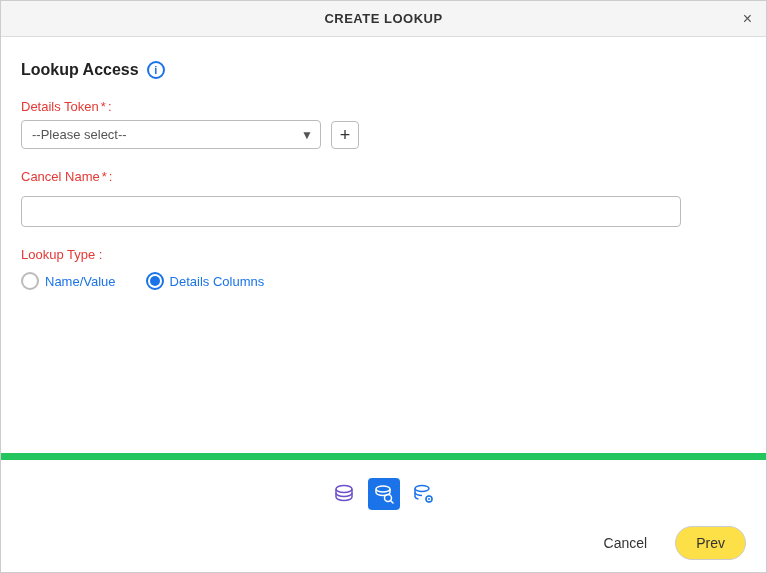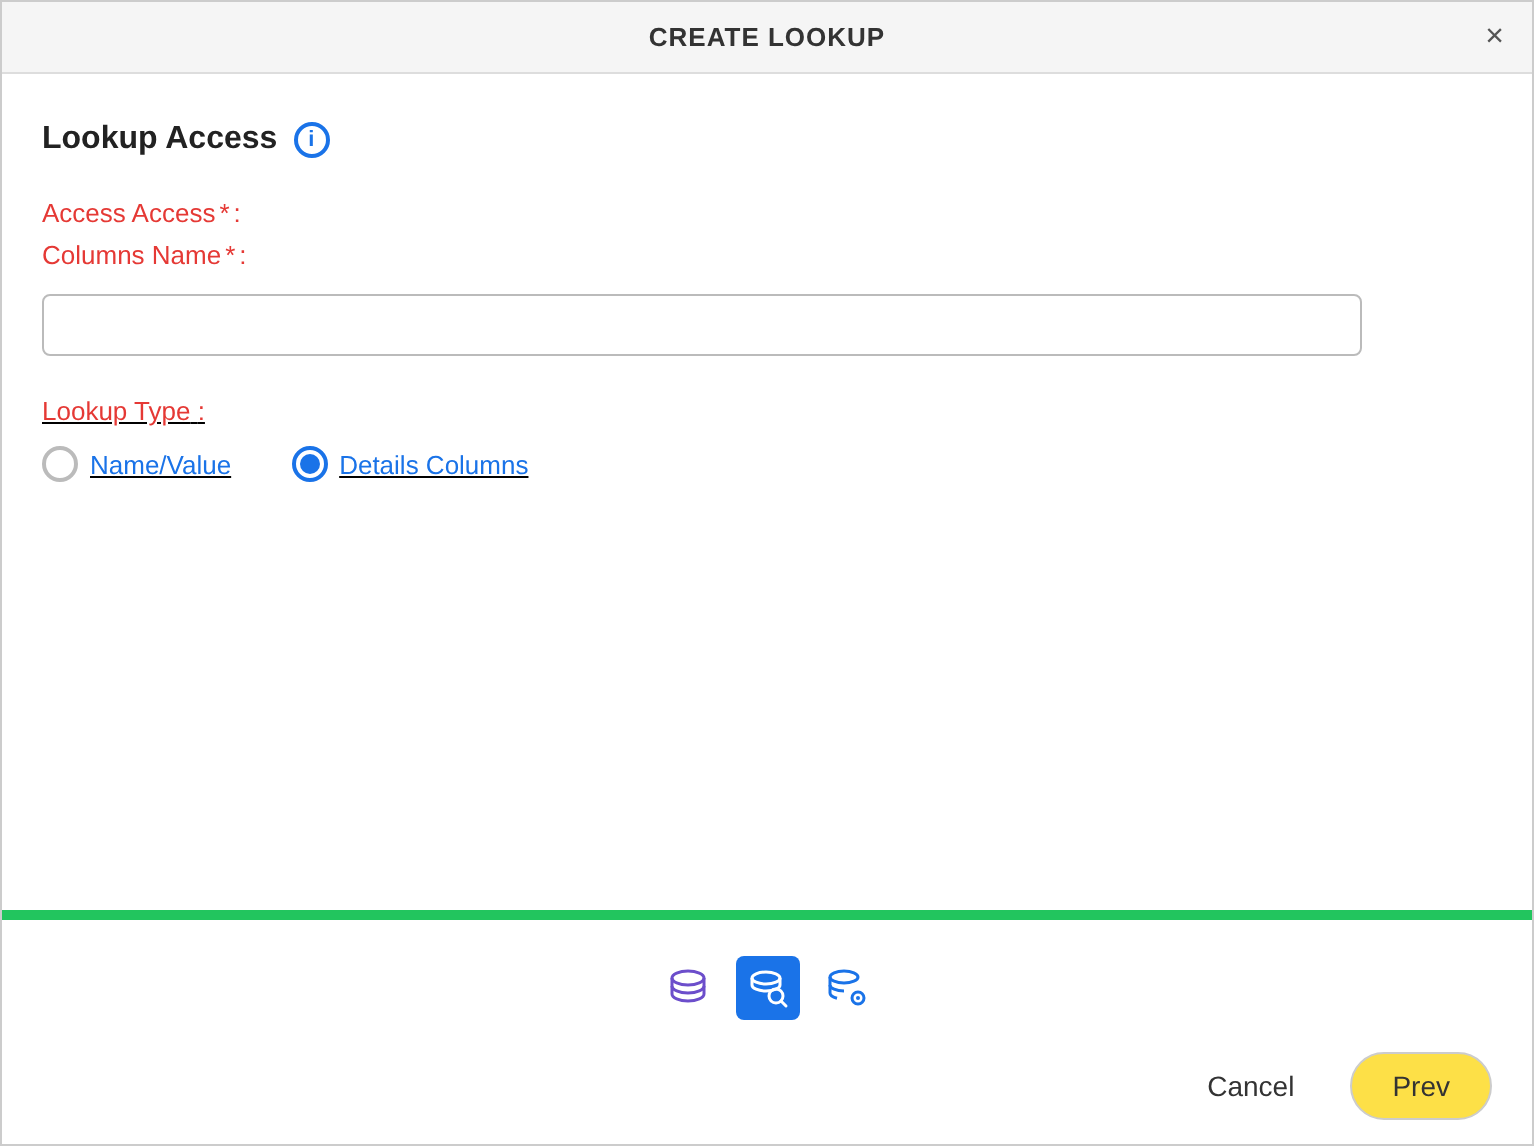--- a/index.html
+++ b/index.html
@@ -147,21 +147,20 @@
       max-width: 660px;
       padding: 7px 10px;
       border: 1px solid #bbb;
       border-radius: 4px;
       font-size: 13px;
       color: #333;
       margin-top: 6px;
     }
     .lookup-type-section {
       margin-bottom: 20px;
-      text-decoration: underline;
     }
     .lookup-type-label {
       font-size: 13px;
       color: #e53935;
       margin-bottom: 10px;
     }
     .lookup-type-label .type-text {
       color: #e53935;
     }
     .radio-group {
@@ -194,21 +193,21 @@
       width: 10px;
       height: 10px;
       border-radius: 50%;
       background: #1a73e8;
     }
     .radio-label {
       font-size: 13px;
       color: #1a73e8;
     }
     .dialog-footer {
-      border-top: 5px solid #22c55e;
+      border-top: 7px solid #22c55e;
       padding: 10px 20px;
       display: flex;
       flex-direction: column;
       gap: 0;
     }
     .footer-icons {
       display: flex;
       justify-content: center;
       align-items: center;
       gap: 8px;
@@ -273,29 +272,38 @@
 
   <div class="dialog-body">
 
     <div class="section-title">
       <span>Lookup Access</span>
       <span class="info-icon">i</span>
     </div>
 
     <div>
       <div class="field-label">
-        <span class="label-text">Access Access</span>
+        <span class="label-text">Details Token</span>
         <span class="required">*</span>
         <span class="colon">:</span>
       </div>
+      <div class="access-token-row">
+        <div class="select-wrapper">
+          <select>
+            <option value="">--Please select--</option>
+          </select>
+          <span class="select-arrow">▼</span>
+        </div>
+        <button class="add-btn">+</button>
+      </div>
     </div>
 
     <div class="lookup-name-section">
       <div class="field-label">
-        <span class="label-text">Columns Name</span>
+        <span class="label-text">Cancel Name</span>
         <span class="required">*</span>
         <span class="colon">:</span>
       </div>
       <input type="text" class="lookup-name-input" value="" style="">
     </div>
 
     <div class="lookup-type-section">
       <div class="lookup-type-label">
         <span class="type-text">Lookup Type</span>
         <span>:</span>

